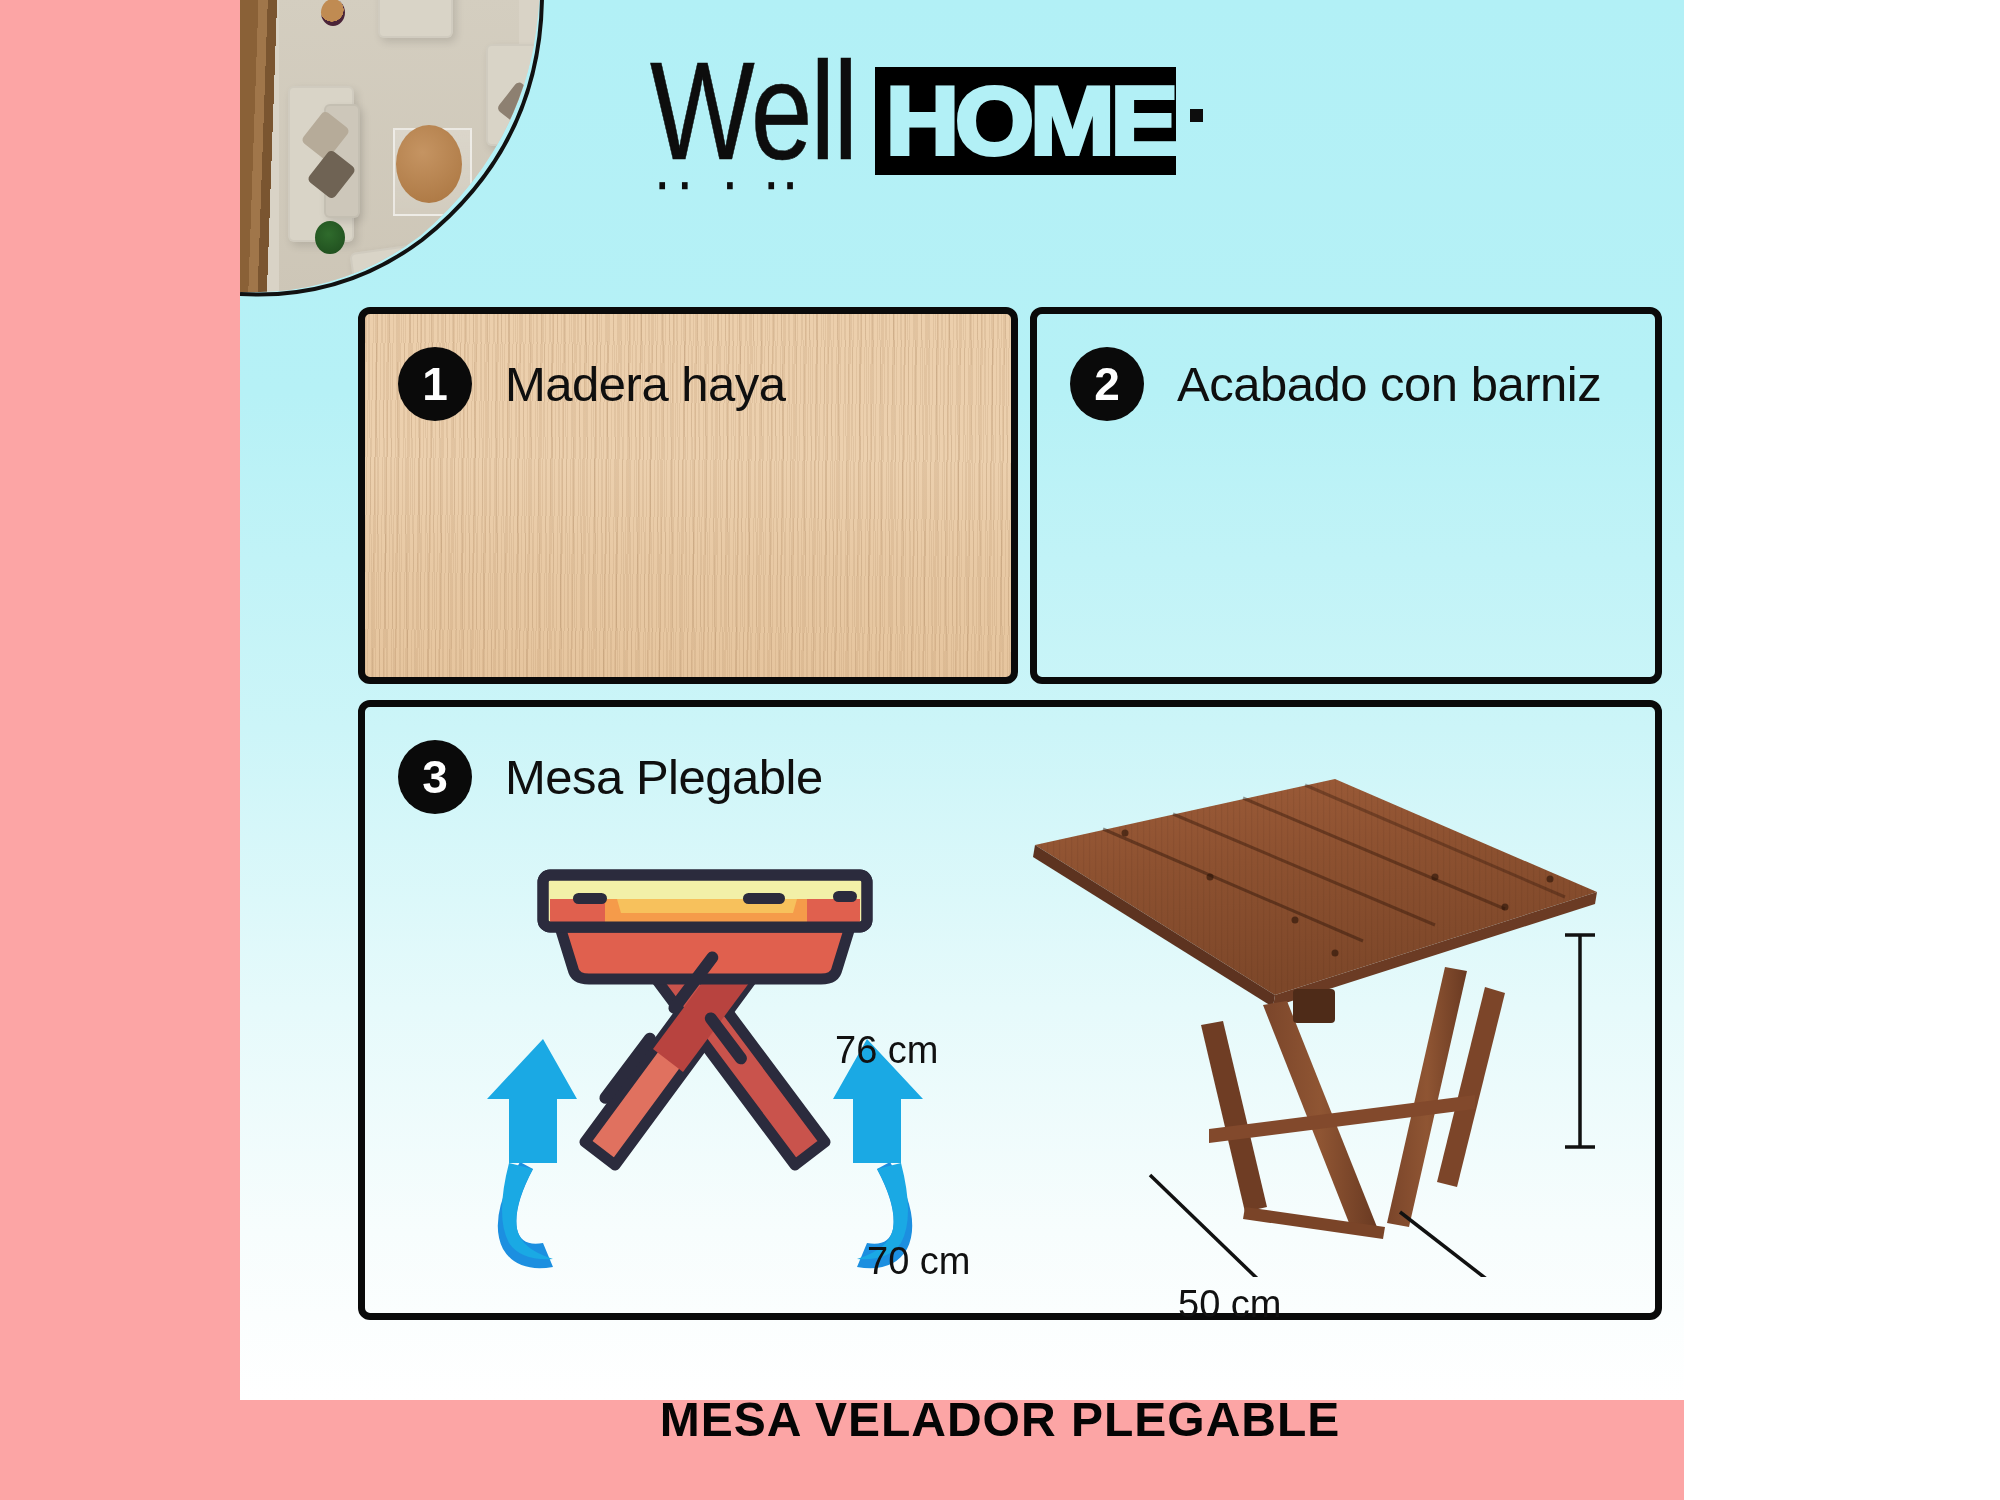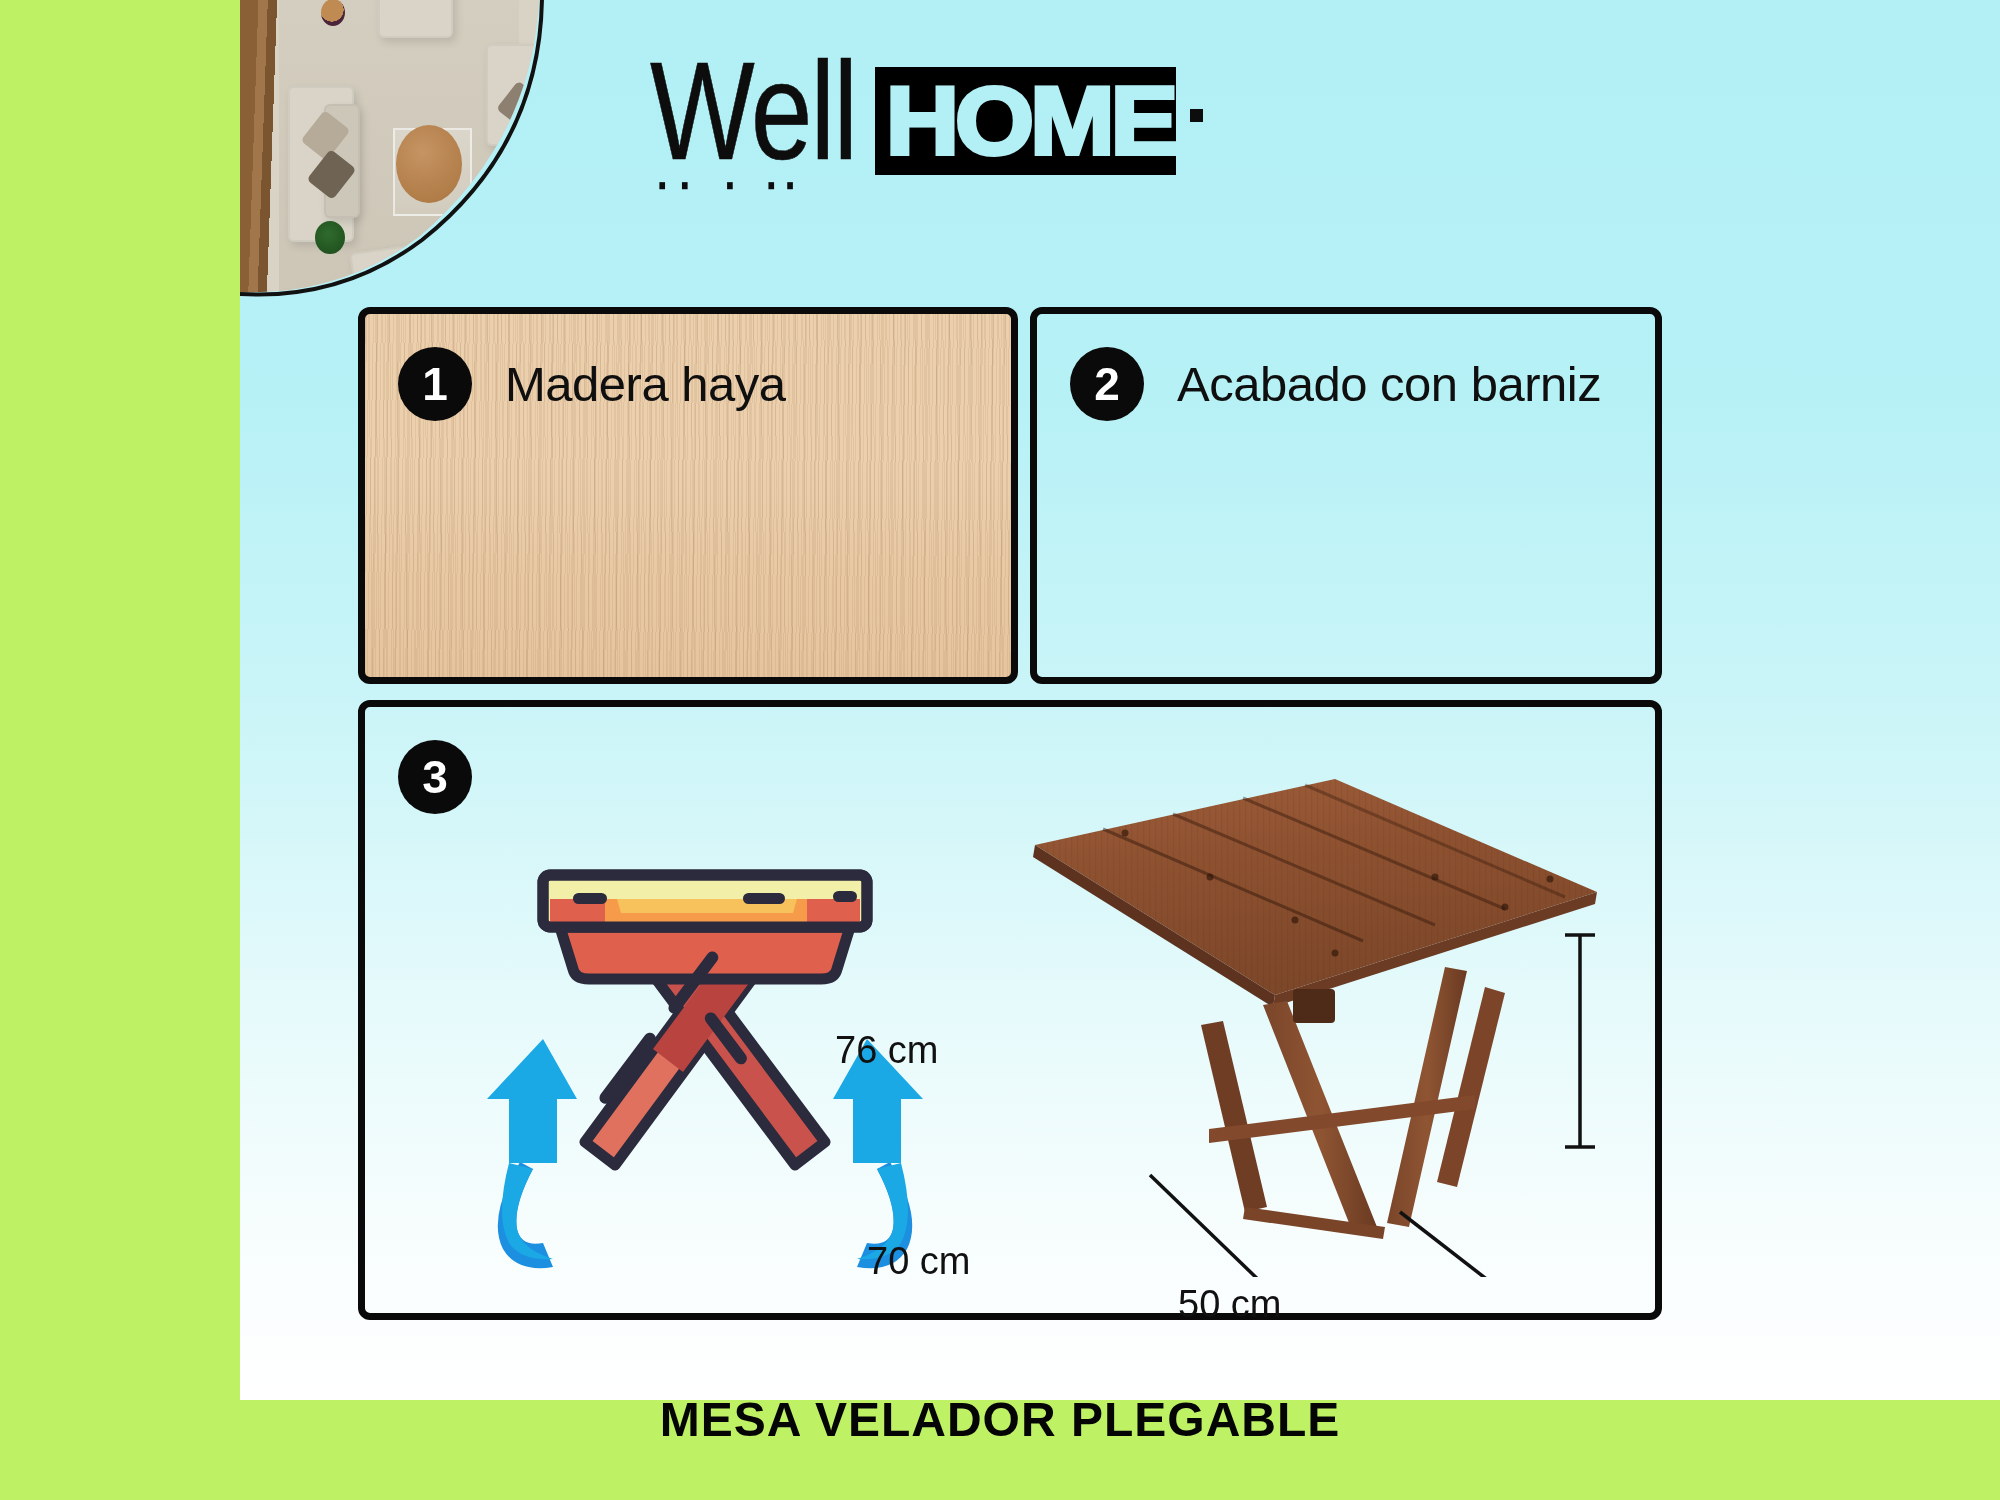--- a/index.html
+++ b/index.html
@@ -1,18 +1,18 @@
 <!DOCTYPE html>
 <html><head>
 <meta charset="utf-8">
 <style>
   html,body{margin:0;padding:0;background:#ffffff;}
   body{width:2000px;height:1500px;overflow:hidden;font-family:"Liberation Sans",sans-serif;}
 
-  #stage{position:relative;width:2000px;height:1500px;background:#bef264;overflow:hidden;}
+  #stage{position:relative;width:1684px;height:1500px;background:#fca5a5;overflow:hidden;}
 
   
   #panel{
     position:absolute;left:240px;top:0;width:1760px;height:1400px;
     background:linear-gradient(180deg,#b2f0f6 0%,#b6f1f6 28%,#ccf5f8 52%,#e6fafb 72%,#f7fdfd 88%,#ffffff 100%);
   }
 
   
   #photo-inset{
     position:absolute;left:240px;top:-4px;width:300px;height:300px;
@@ -187,20 +187,21 @@
       <span>2</span>
     </div>
     <div class="card-title" id="title2">Acabado con barniz</div>
 
   </div>
 
   <div class="card" id="card3">
     <div class="badge" id="badge3">
       <span>3</span>
     </div>
+    <div class="card-title" id="title3">Mesa Plegable</div>
 
     <svg id="fold-icon" viewBox="0 0 560 420">
       <g stroke="#2b2b3d" stroke-width="11" stroke-linejoin="round" stroke-linecap="round">
 
         <path d="M160,285 L300,95 L330,118 L190,308 Z" fill="#e0715f"></path>
         <path d="M400,285 L258,95 L228,118 L370,308 Z" fill="#c9534c"></path>
         <path d="M300,95 L330,118 L258,215 L228,192 Z" fill="#b8433f" stroke="none"></path>
 
         <path d="M135,70 L425,70 L412,112 Q410,122 396,122 L164,122 Q150,122 148,112 Z" fill="#e0604e"></path>
 

